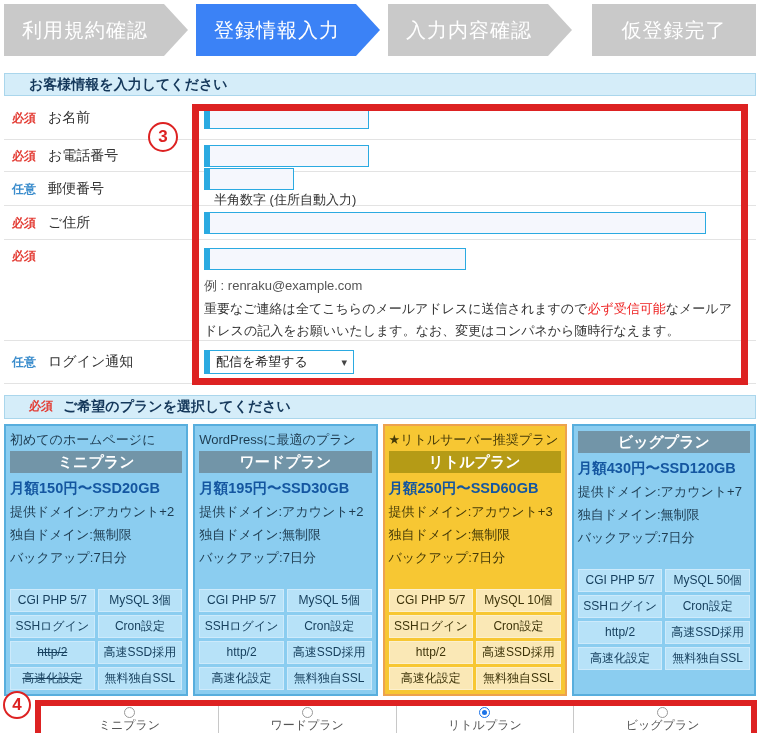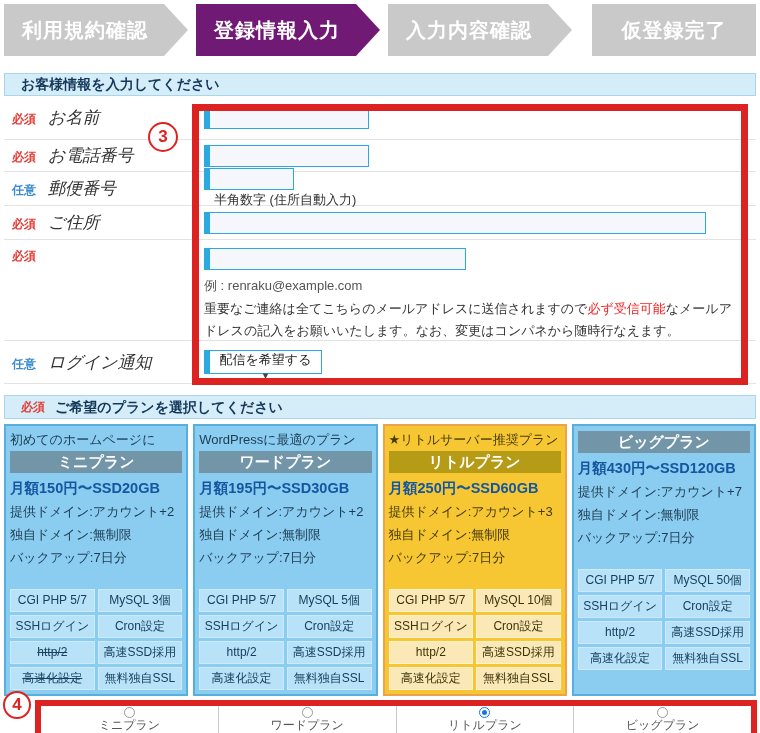--- a/index.html
+++ b/index.html
@@ -7,69 +7,69 @@
   body {
     width: 760px; height: 733px;
     font-family: "Liberation Sans", "DejaVu Sans", sans-serif;
     color:#333;
   }
   #page { position: relative; width: 760px; height: 733px; overflow: hidden; background:#fff; }
 
   
   .steps { display:flex; margin:4px 4px 0; height:52px; }
   .step {
-    background:#c9c9c9; color:#fff; font-size:20px; font-weight:bold;
+    background:#c9c9c9; color:#fff; font-size:20px; font-weight:normal;
     display:flex; align-items:center; justify-content:center;
     height:52px; letter-spacing:1px;
   }
   .step.chev {
     width:184px; margin-right:8px; padding-right:22px;
     clip-path: polygon(0 0, calc(100% - 24px) 0, 100% 50%, calc(100% - 24px) 100%, 0 100%);
   }
-  .step.active { background:#701a75; }
+  .step.active { background:#3b82f6; }
   .step.plain { width:164px; margin-left:auto; margin-right:0; }
 
   
   .sec-header {
     margin:17px 4px 0; height:23px; line-height:21px;
     background:#d5edf9; border:1px solid #aad6ec;
-    font-weight:bold; font-size:14px; color:#14375a; padding-left:16px;
-    display:flex; align-items:flex-end;
+    font-weight:bold; font-size:14px; color:#14375a; padding-left:24px;
+    display:flex; align-items:flex-start;
   }
   .sec-header.plans { margin-top:11px; height:24px; }
   .req-inline { color:#e33b33; font-size:12px; font-weight:bold; margin-right:10px; }
 
   
   .form { margin:0 4px; }
   .frow { display:flex; border-bottom:1px solid #e3e3e3; align-items:center; }
   .frow.tall { align-items:flex-start; }
   .lcell { width:200px; display:flex; gap:12px; align-items:baseline; padding-left:8px; flex:none; }
   .badge { font-size:12px; font-weight:bold; }
   .badge.req { color:#e33b33; }
   .badge.opt { color:#3a8ccc; }
-  .flabel { font-size:17px; color:#333;font-style:italic; }
+  .flabel { font-size:14px; color:#333; }
   .ccell { flex:1; }
   input.fld {
     height:22px; background:#f5f7fd; outline:none;
     border:1px solid #2baae1; border-left:6px solid #2baae1;
     font-size:13px; padding:0 4px; display:block;
   }
   .w-med { width:165px; }
   .w-zip { width:90px; display:inline-block; vertical-align:middle; }
   .w-wide { width:502px; }
   .w-mail { width:262px; }
   .hint { font-size:13px; color:#333; margin-left:10px; vertical-align:middle; }
   .example { font-size:13px; color:#555; margin-top:7px; }
   .note { font-size:13px; color:#333; line-height:22px; width:534px; margin-top:3px; }
   .note .red { color:#e22; }
   .selectbox {
-    width:118px; height:24px; background:#fff; cursor:pointer;
+    width:150px; height:24px; background:#fff; cursor:pointer;
     border:1px solid #2baae1; border-left:6px solid #2baae1;
     display:flex; align-items:center; justify-content:space-between;
-    font-size:13px; padding:0 6px; color:#222;flex-direction:column;
+    font-size:13px; padding:0 6px; color:#222;
   }
   .selectbox .chev-icon { font-size:11px; color:#444; }
 
   .r1 { height:44px; } .r2 { height:32px; } .r3 { height:34px; }
   .r4 { height:34px; } .r5 { height:101px; } .r6 { height:43px; }
   .r5 .lcell, .r5 .ccell { padding-top:8px; }
 
   
   .cards { display:flex; gap:5px; margin:5px 4px 0;border-radius:8px; }
   .card { flex:1; border:2px solid #58aedd; background:#8bcdf0; padding:4px; color:#1d3b50; }

